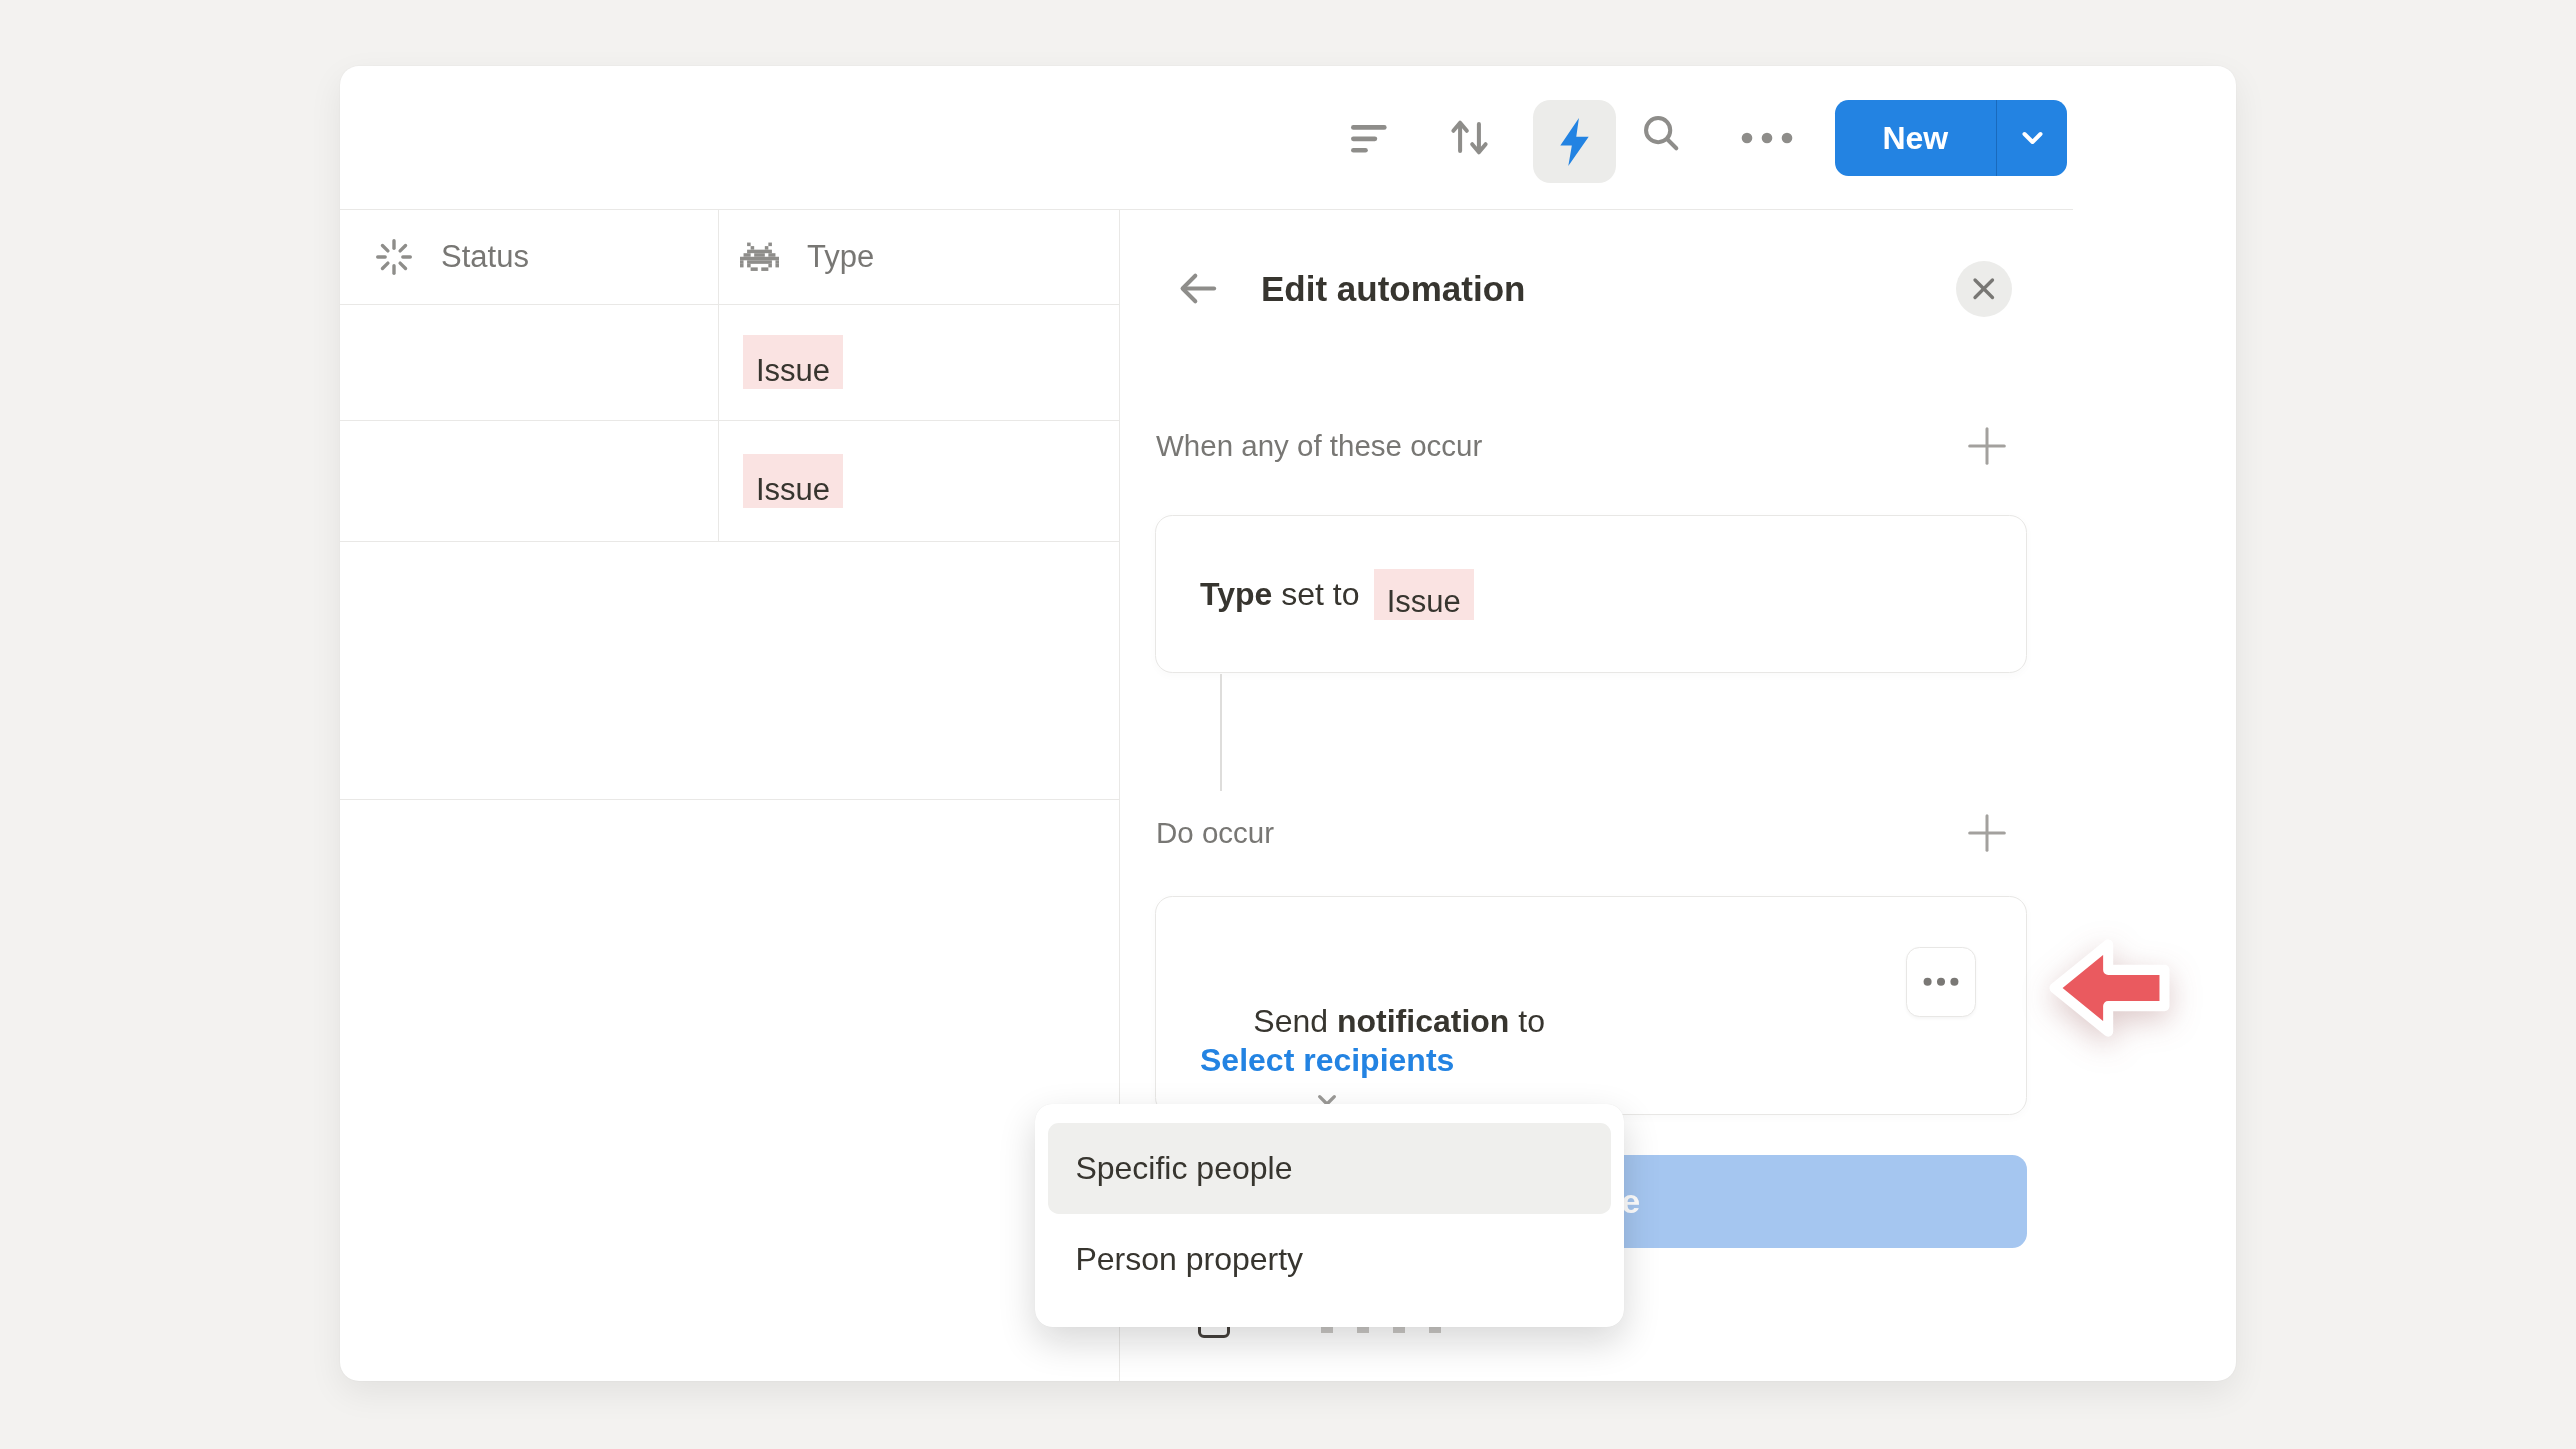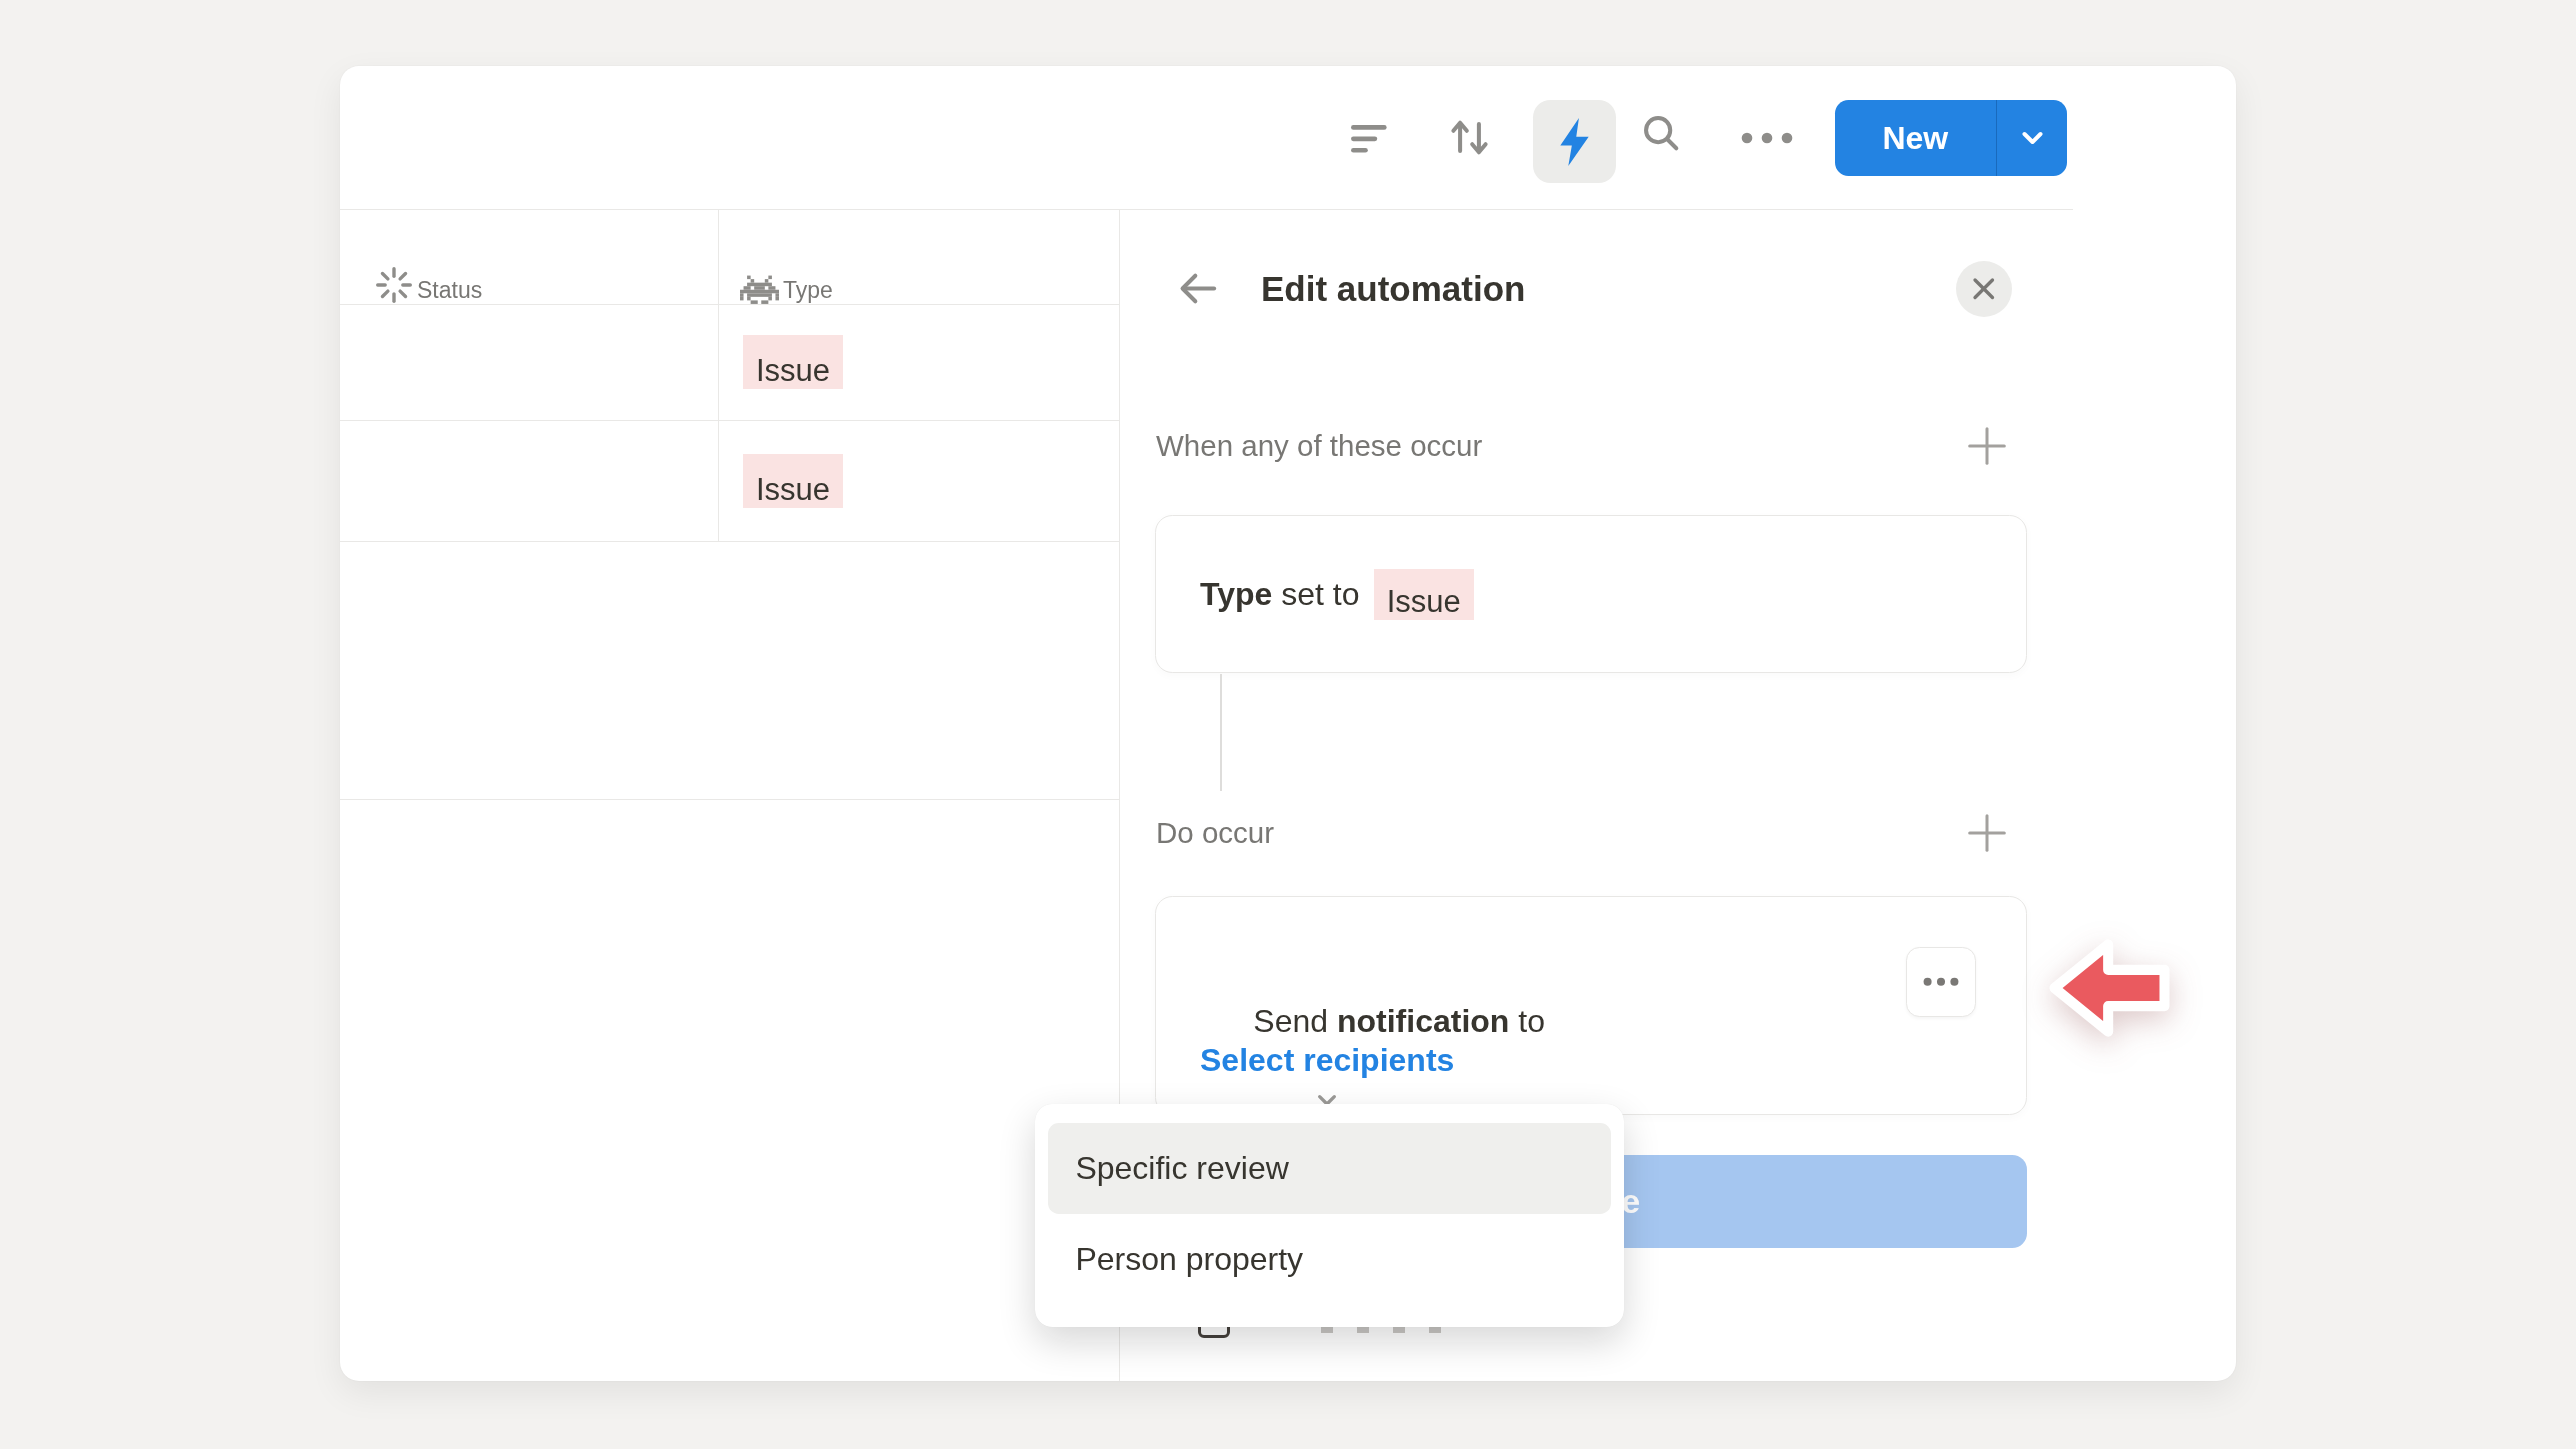--- a/index.html
+++ b/index.html
@@ -32,22 +32,22 @@
   .vline { width:1.3px; }
   .h-top  { left:0;     top:143px;  width:1733px; }
   .h-r1   { left:0;     top:238px;  width:779px; }
   .h-r2   { left:0;     top:354px;  width:779px; }
   .h-r3   { left:0;     top:475px;  width:779px; }
   .h-r4   { left:0;     top:733px; width:779px; }
   .v-col  { left:378px;  top:143px; height:333px; }
   .v-panel{ left:779px; top:143px; height:1172px; }
 
   
-  .th { position:absolute; height:94px; display:flex; align-items:flex-end; gap:4px;
-        color:var(--muted,#787774); font-size:23px; cursor:pointer; }
+  .th { position:absolute; height:94px; display:flex; align-items:center; gap:28px;
+        color:var(--muted,#787774); font-size:31px; cursor:pointer; }
   .th-status { left:35px;  top:144px; }
   .th-type   { left:400px; top:144px; }
   .th .th-icon { color:#8E8D8A; display:flex; }
 
   .cell { position:absolute; display:flex; align-items:center; cursor:pointer; }
   .cell-r1s { left:38px;  top:239px; height:114px; }
   .cell-r1t { left:403px; top:239px; height:114px; }
   .cell-r2s { left:38px;  top:355px; height:120px; }
   .cell-r2t { left:403px; top:355px; height:120px; }
 
@@ -295,21 +295,21 @@
     <span>Save</span>
   </div>
 
   <div class="peek-checkbox"></div>
   <div class="peek-dash" style="left:981px"></div>
   <div class="peek-dash" style="left:1017px"></div>
   <div class="peek-dash" style="left:1053px"></div>
   <div class="peek-dash" style="left:1089px"></div>
 
   <div class="dropdown">
-    <div class="dd-item hl">Specific review</div>
+    <div class="dd-item hl">Specific people</div>
     <div class="dd-item">Person property</div>
   </div>
 
   <div class="red-arrow">
     <svg width="129" height="106" viewBox="0 0 192 158">
       <polygon points="14,79 94,14 94,52 178,52 178,106 94,106 94,144" fill="var(--arrow,#EA5A5F)" stroke="#fff" stroke-width="15" stroke-linejoin="round"></polygon>
     </svg>
   </div>
 
 </div>

